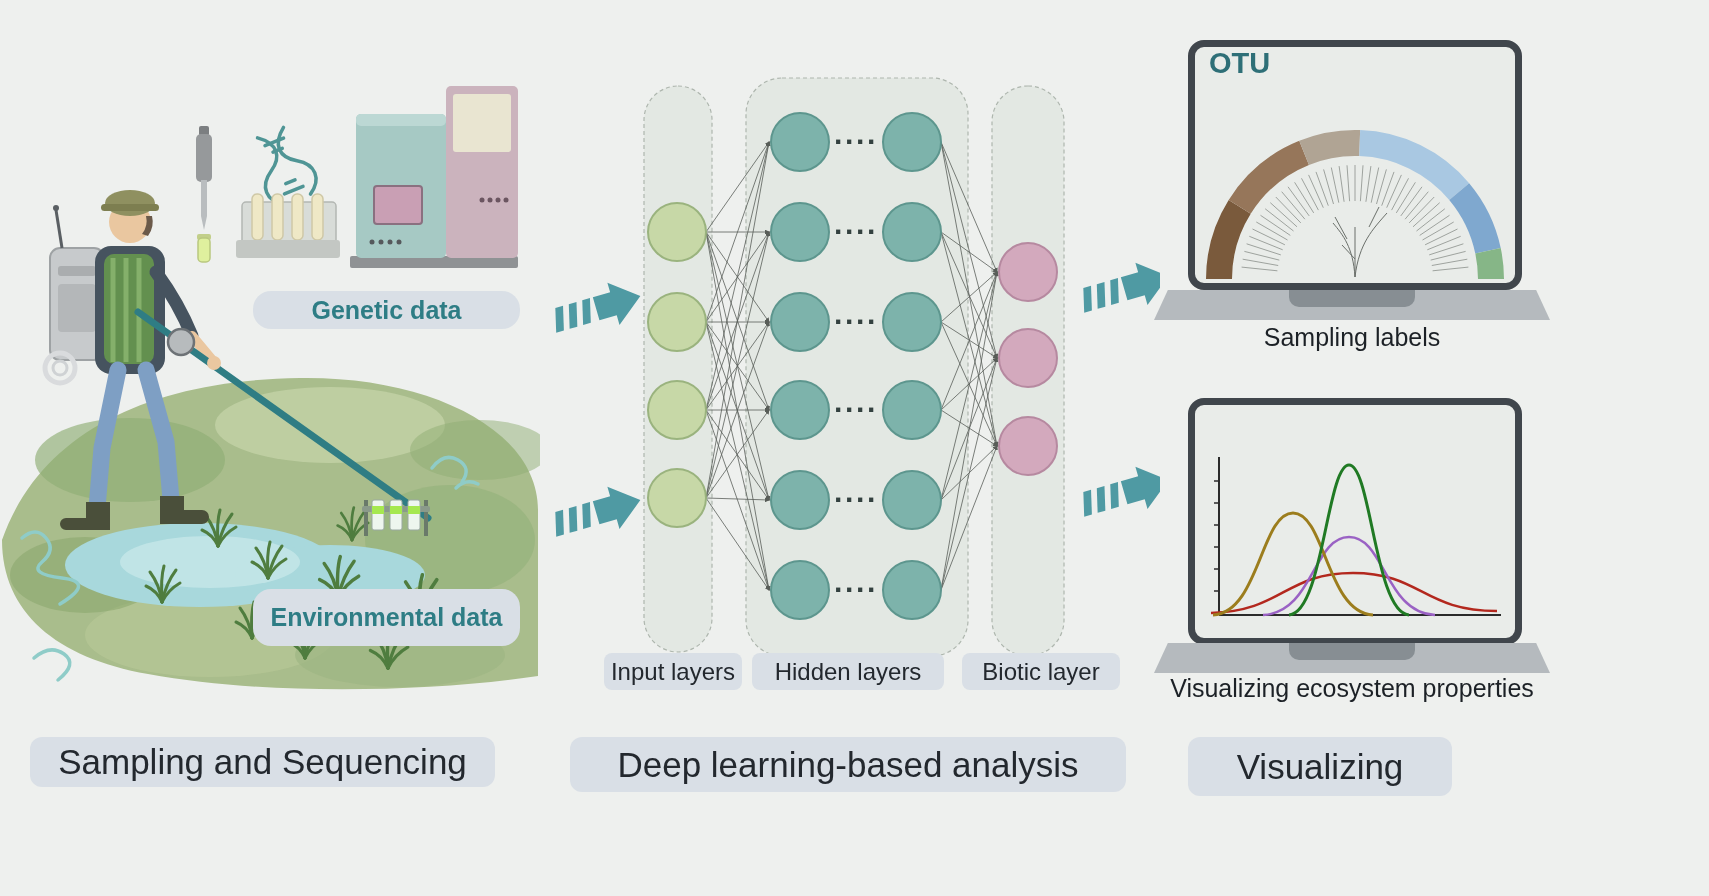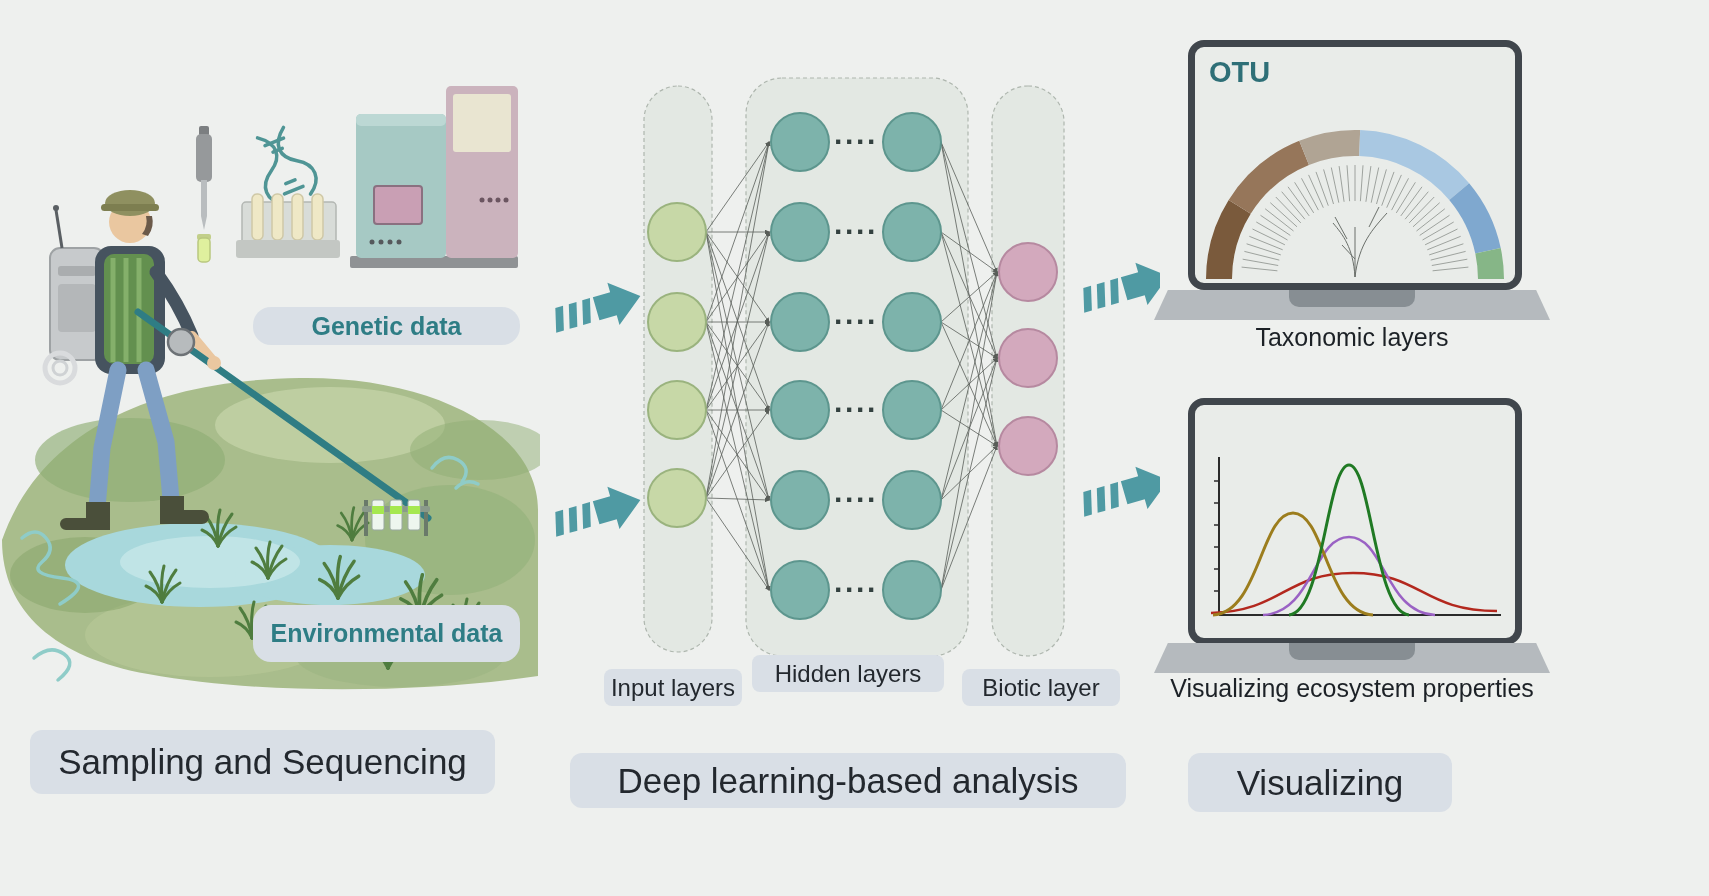--- a/index.html
+++ b/index.html
@@ -1,20 +1,20 @@
 <!DOCTYPE html>
 <html><head>
 <meta charset="utf-8">
 <style>
   * { margin:0; padding:0; box-sizing:border-box; }
   html,body { background:#eef0ee; }
   body { font-family:"Liberation Sans", sans-serif; }
   .canvas { position:relative; width:1709px; height:896px; background:#eef0ee; overflow:hidden; }
 
-  .pill { position:absolute; background:#d9dfe6; display:flex; align-items:center; justify-content:center;margin-top:16px; }
+  .pill { position:absolute; background:#d9dfe6; display:flex; align-items:center; justify-content:center; }
   .data-pill { border-radius:18px; color:#2e7d85; font-weight:bold; font-size:25px; }
   .section-title { border-radius:12px; font-size:35px; color:#23282e; }
   .layer-label { border-radius:8px; font-size:24px; color:#23282e; }
 
   .dots-row { position:absolute; width:68px; height:38px; line-height:38px; text-align:center;
               font-size:30px; font-weight:bold; color:#33413f; letter-spacing:1px; }
 
   .caption { position:absolute; font-size:25px; color:#1c2126; text-align:center; }
 
   .laptop-screen { position:absolute; background:#e9ece9; border:7px solid #40464c; border-radius:16px; overflow:hidden; }
@@ -265,21 +265,21 @@
   </svg>
 
   <div class="dots-row" style="left:822px;top:123px">····</div>
   <div class="dots-row" style="left:822px;top:213px">····</div>
   <div class="dots-row" style="left:822px;top:303px">····</div>
   <div class="dots-row" style="left:822px;top:391px">····</div>
   <div class="dots-row" style="left:822px;top:481px">····</div>
   <div class="dots-row" style="left:822px;top:571px">····</div>
 
   <div class="pill layer-label" style="left:604px;top:653px;width:138px;height:37px">Input layers</div>
-  <div class="pill layer-label" style="left:752px;top:639px;width:192px;height:37px">Hidden layers</div>
+  <div class="pill layer-label" style="left:752px;top:653px;width:192px;height:37px">Hidden layers</div>
   <div class="pill layer-label" style="left:962px;top:653px;width:158px;height:37px">Biotic layer</div>
 
   <div class="laptop-screen" style="left:1188px;top:40px;width:334px;height:250px">
     <svg style="position:absolute;left:0;top:0" width="320" height="236" viewBox="0 0 320 236">
       <g fill="none" stroke-width="26">
         <path d="M24,232 A136,136 0 0 1 44.7,159.9" stroke="#7a5a3c"></path>
         <path d="M44.7,159.9 A136,136 0 0 1 109.1,105.9" stroke="#96765a"></path>
         <path d="M109.1,105.9 A136,136 0 0 1 164.7,96.1" stroke="#b0a494"></path>
         <path d="M164.7,96.1 A136,136 0 0 1 264.2,144.6" stroke="#a9c8e2"></path>
         <path d="M264.2,144.6 A136,136 0 0 1 293,203.7" stroke="#7fa8cf"></path>
@@ -325,26 +325,26 @@
           <line x1="92.5" y1="193.0" x2="61.3" y2="175.0"></line>
           <line x1="89.9" y1="197.8" x2="57.5" y2="182.0"></line>
           <line x1="87.7" y1="202.8" x2="54.3" y2="189.3"></line>
           <line x1="85.8" y1="207.9" x2="51.6" y2="196.8"></line>
           <line x1="84.3" y1="213.1" x2="49.4" y2="204.4"></line>
           <line x1="83.2" y1="218.5" x2="47.7" y2="212.2"></line>
           <line x1="82.4" y1="223.8" x2="46.6" y2="220.1"></line>
         </g>
       <path d="M160,230 C158,200 148,188 138,176 M160,230 C164,196 178,182 192,166 M152,192 L140,170 M174,180 L184,160 M160,212 L147,198 M160,230 L160,180" stroke="#6a6f6a" stroke-width="1" fill="none"></path>
     </svg>
-    <div class="screen-title" style="left:14px;top:9px">OTU</div>
+    <div class="screen-title" style="left:14px;top:0">OTU</div>
   </div>
   <div class="laptop-base" style="left:1154px;top:290px;width:396px;height:30px">
     <div class="laptop-notch"></div>
   </div>
-  <div class="caption" style="left:1160px;top:323px;width:384px">Taxonomic layers</div>
+  <div class="caption" style="left:1160px;top:323px;width:384px">Sampling labels</div>
 
   <div class="laptop-screen" style="left:1188px;top:398px;width:334px;height:247px">
     <svg style="position:absolute;left:6px;top:46px" width="308" height="182" viewBox="0 0 308 182">
       <line x1="18" y1="6" x2="18" y2="164" stroke="#2b2b2b" stroke-width="2"></line>
       <line x1="18" y1="164" x2="300" y2="164" stroke="#2b2b2b" stroke-width="2"></line>
       <g stroke="#2b2b2b" stroke-width="1.5">
         <line x1="13" y1="30" x2="18" y2="30"></line>
           <line x1="13" y1="52" x2="18" y2="52"></line>
         <line x1="13" y1="74" x2="18" y2="74"></line>
           <line x1="13" y1="96" x2="18" y2="96"></line>
@@ -355,17 +355,17 @@
       <path d="M62,164 C112,162 112,86 148,86 C184,86 184,162 234,164" stroke="#9a62c4" stroke-width="2.5" fill="none"></path>
       <path d="M12,164 C58,162 60,62 92,62 C124,62 126,162 172,164" stroke="#9c7d1d" stroke-width="3" fill="none"></path>
       <path d="M88,164 C122,162 126,14 148,14 C170,14 174,162 208,164" stroke="#207a24" stroke-width="3" fill="none"></path>
     </svg>
   </div>
   <div class="laptop-base" style="left:1154px;top:643px;width:396px;height:30px">
     <div class="laptop-notch"></div>
   </div>
   <div class="caption" style="left:1130px;top:674px;width:444px">Visualizing ecosystem properties</div>
 
-  <div class="pill section-title" style="left:30px;top:714px;width:465px;height:64px">Sampling and Sequencing</div>
+  <div class="pill section-title" style="left:30px;top:737px;width:465px;height:50px">Sampling and Sequencing</div>
   <div class="pill section-title" style="left:570px;top:737px;width:556px;height:55px">Deep learning-based analysis</div>
   <div class="pill section-title" style="left:1188px;top:737px;width:264px;height:59px">Visualizing</div>
 
 </div>
 
 </body></html>

